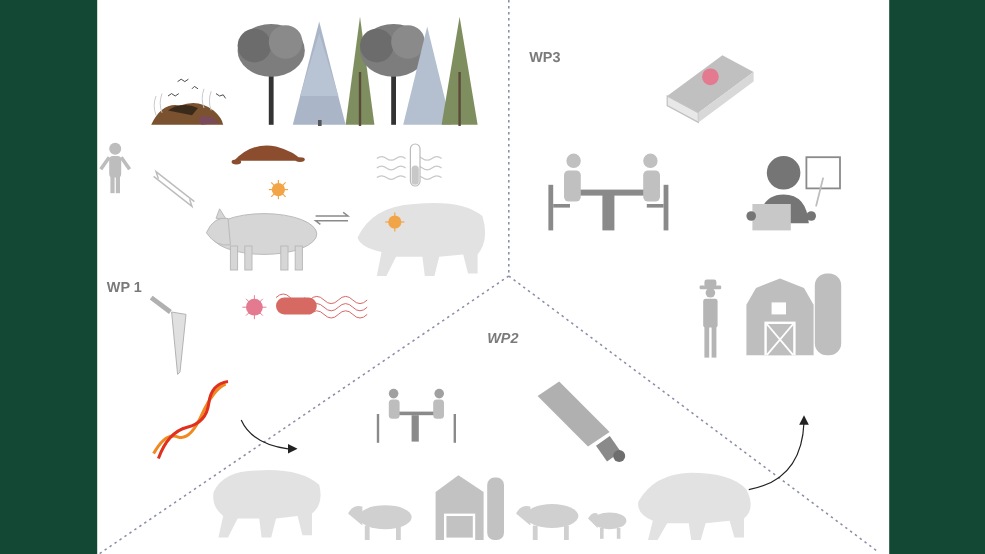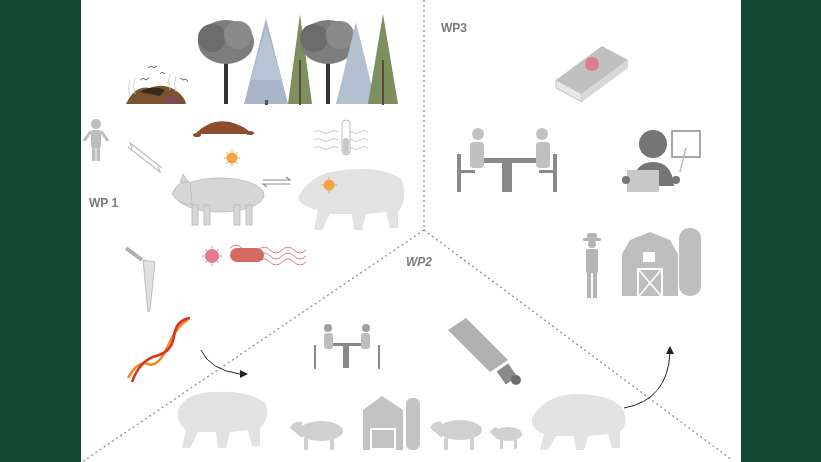--- a/index.html
+++ b/index.html
@@ -1,19 +1,19 @@
 <!DOCTYPE html>
 <html><head>
 <meta charset="utf-8">
 <style>
   html, body { margin: 0; padding: 0; }
   body { width: 821px; height: 462px; background: #134835; position: relative; overflow: hidden; font-family: "Liberation Sans", sans-serif; }
   .panel { position: absolute; left: 81px; top: 0; width: 660px; height: 462px; background: #ffffff; overflow: hidden; }
   .stage { position: absolute; left: 0; top: 0; width: 821px; height: 462px; }
-  .label { position: absolute; font-weight: bold; font-size: 12px; color: #7a7a7a; font-family: "Liberation Sans", sans-serif; }
+  .label { position: absolute; font-weight: bold; font-size: 12px; color: #7a7a7a; font-family: "Liberation Sans", sans-serif; margin-top: 20px; }
   svg { position: absolute; left: 0; top: 0; }
 </style>
 </head>
 <body>
 
 <div class="panel"></div>
 
 <div class="stage">
 <svg width="821" height="462" viewBox="0 0 821 462">
 
@@ -273,16 +273,16 @@
     <path d="M622 254 L630 240 L650 232 L670 240 L678 254 L678 296 L622 296 Z"></path>
     <rect x="679" y="228" width="22" height="68" rx="10"></rect>
     <rect x="643" y="252" width="12" height="10" fill="#ffffff"></rect>
     <rect x="637" y="268" width="26" height="28" fill="#ffffff"></rect>
     <rect x="639" y="270" width="22" height="26" fill="#bebebe"></rect>
     <line x1="639" y1="270" x2="661" y2="296" stroke="#fff" stroke-width="1.5"></line>
     <line x1="661" y1="270" x2="639" y2="296" stroke="#fff" stroke-width="1.5"></line>
   </g>
 </svg>
 
-<div class="label" style="left:89px; top:196px;text-align:right;">WP 1</div>
+<div class="label" style="left:89px; top:212px;text-align:right;">WP 1</div>
 <div class="label" style="left:406px; top:255px;font-style:italic;">WP2</div>
 <div class="label" style="left:441px; top:21px;">WP3</div>
 </div>
 
 </body></html>

